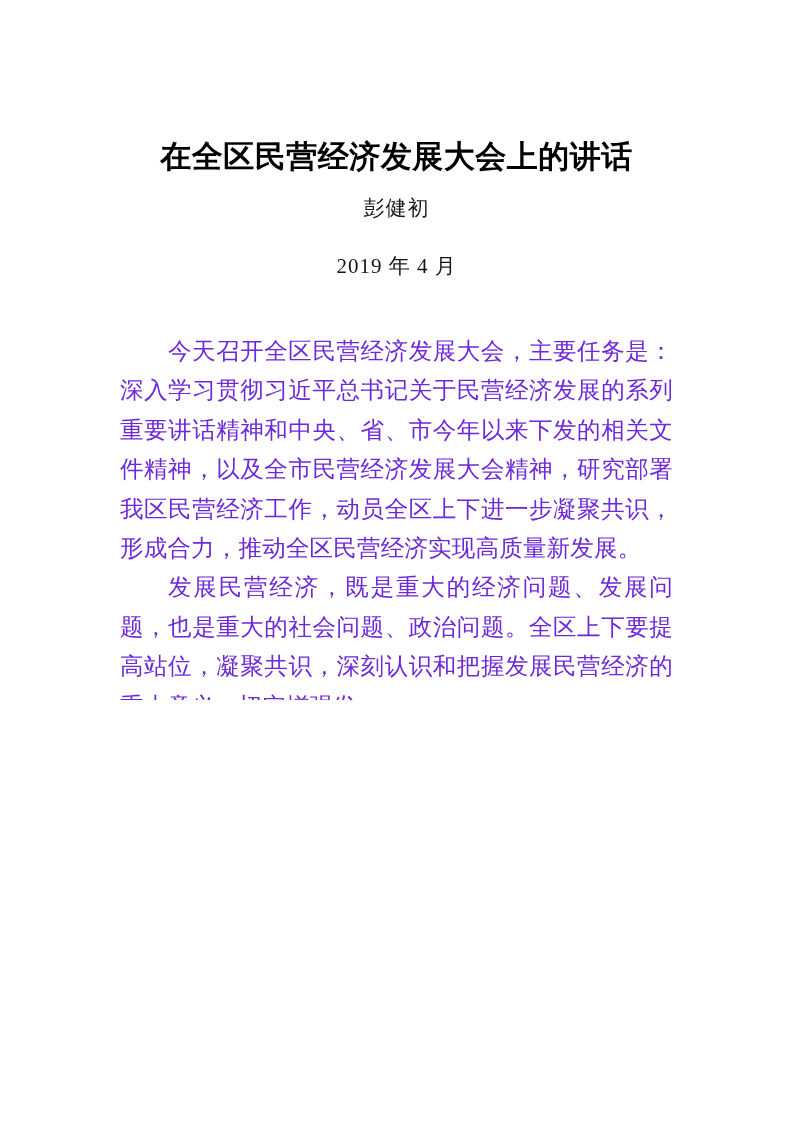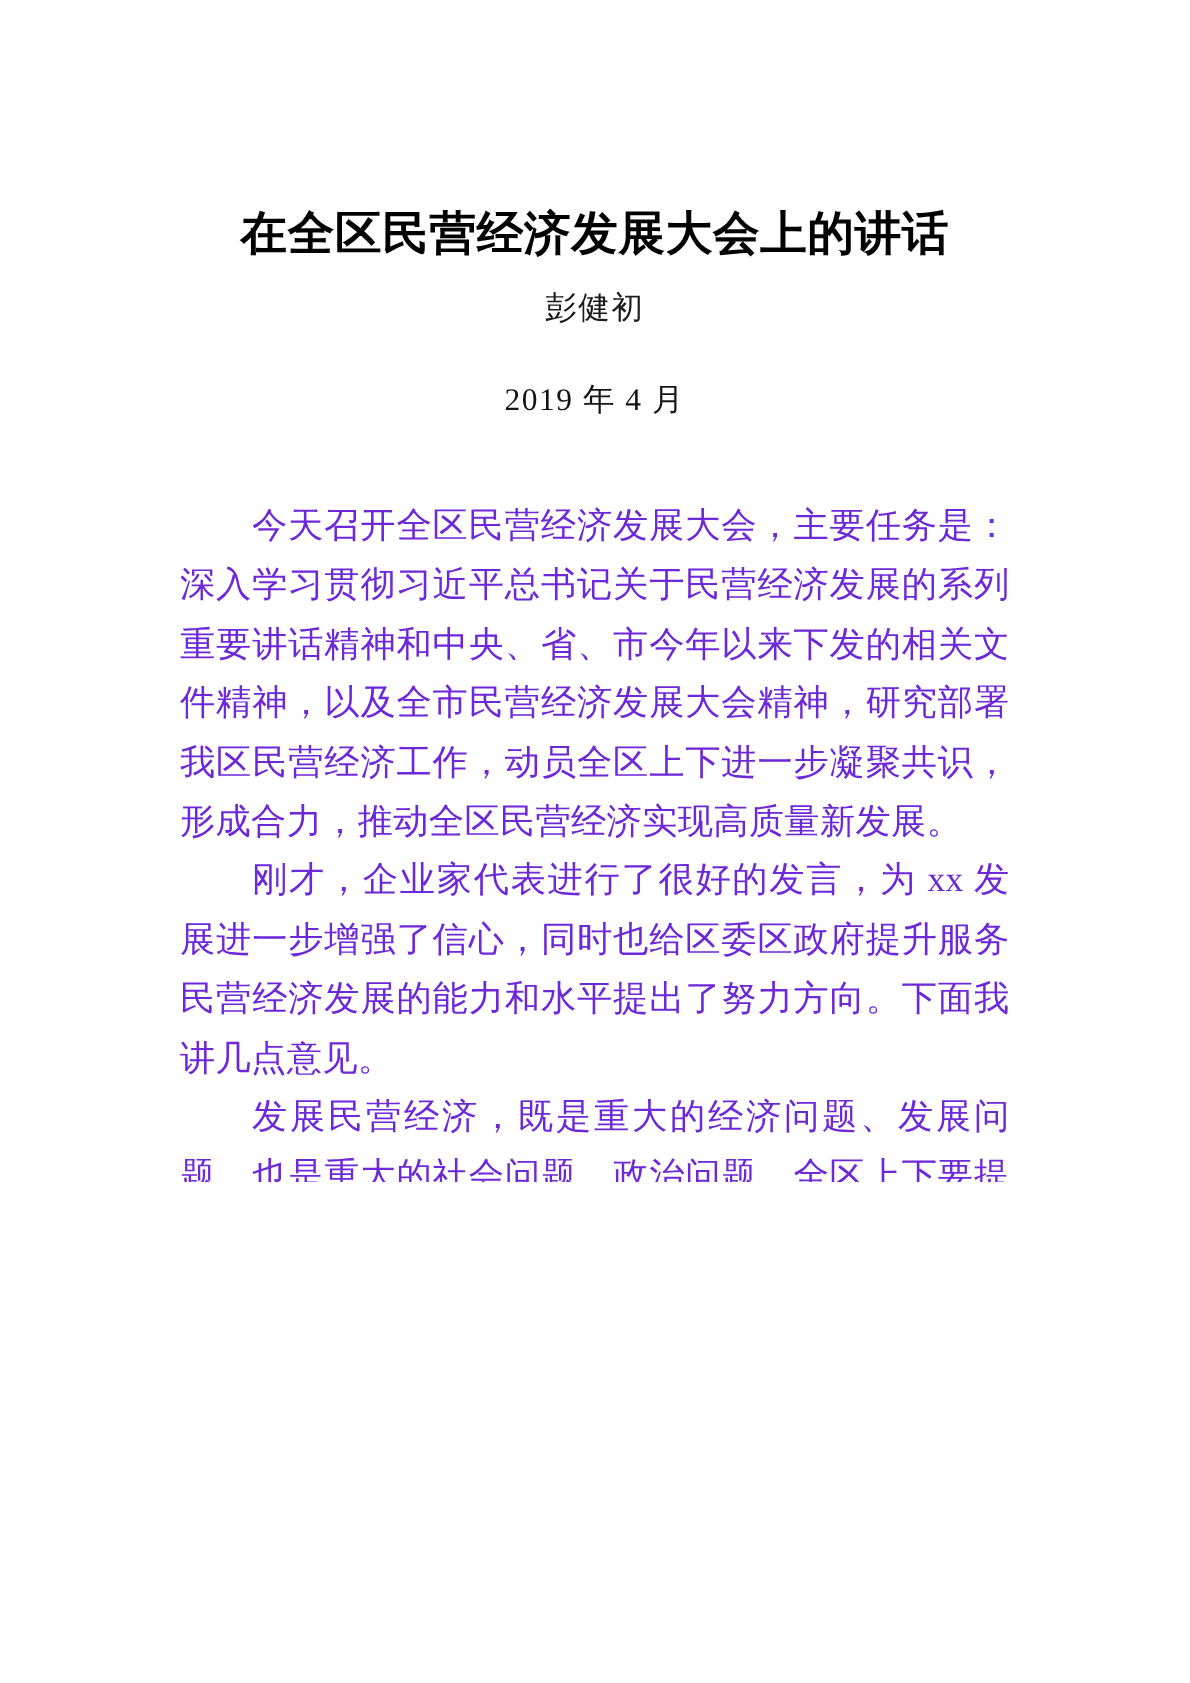--- a/index.html
+++ b/index.html
@@ -38,21 +38,21 @@
     line-height: 40px;
     letter-spacing: 0.5px;
     padding-top: 136px;
     color: #010101;
   }
 
   .doc-author {
     margin: 0;
     padding: 0;
     text-align: center;
-    font-family: Liberation Mono, monospace;
+    font-family: Liberation Serif, serif;
     font-size: 21px;
     line-height: 30px;
     padding-top: 17px;
     letter-spacing: 1px;
     color: #1a1a1a;
   }
 
   .doc-date {
     margin: 12px;
     padding: 0;
@@ -113,20 +113,19 @@
 
     <div class="doc-author">彭健初</div>
 
     <div class="doc-date">2019 年 4 月</div>
 
     <div class="body-block">
 
       <p class="para">今天召开全区民营经济发展大会，主要任务是：深入学习贯彻习近平总书记关于民营经济发展的系列重要讲话精神和中央、省、市今年以来下发的相关文件精神，以及全市民营经济发展大会精神，研究部署我区民营经济工作，动员全区上下进一步凝聚共识，形成合力，推动全区民营经济实现高质量新发展。</p>
 
 
-      <p class="para">刚才，企业家代表进行了很好的发言，为 xx 发展进一步增强了信心，同时也给区委区政府提升服务民营经济发展的能力和水平提出了努力方向。下面我讲几点意见。</p>
 
 
       <p class="para clipped">发展民营经济，既是重大的经济问题、发展问题，也是重大的社会问题、政治问题。全区上下要提高站位，凝聚共识，深刻认识和把握发展民营经济的重大意义，切实增强发</p>
 
     </div>
   </div>
 </div>
 
 </body></html>

